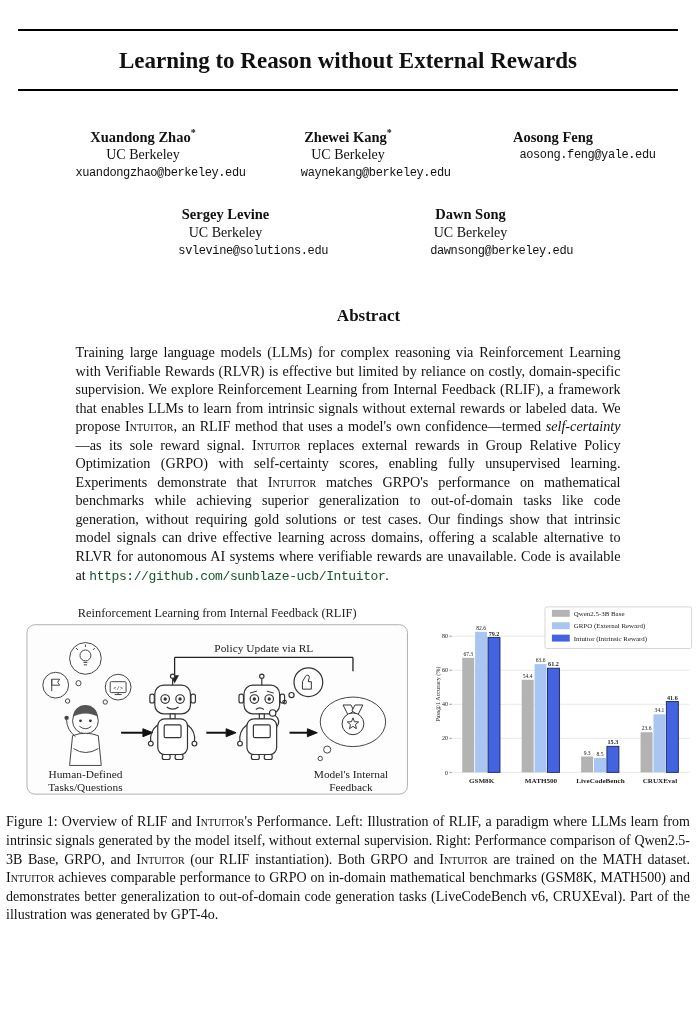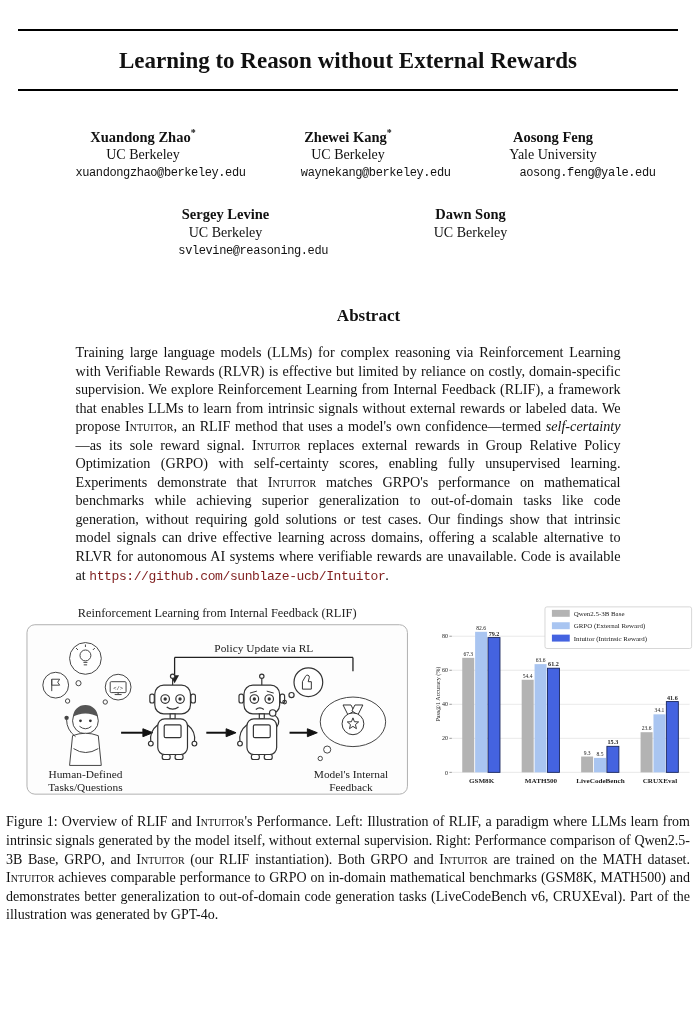--- a/index.html
+++ b/index.html
@@ -14,21 +14,21 @@
   .authors-row.r2{margin-top:24px;gap:40px;}
   .author{width:205px;text-align:center;}
   .a-name{font-weight:bold;font-size:14.5px;}
   .a-name sup{font-size:10px;}
   .a-affil{font-size:14px;margin-top:2px;}
   .a-email{font-family:"Liberation Mono",monospace;font-size:12px;margin-top:3px;letter-spacing:-0.4px;text-align:right;}
   h2.abstract-h{font-size:17px;font-weight:bold;text-align:center;margin:48px 0 0;padding-left:41px;}
   .abstract-text{width:545px;margin:17px auto 0;text-align:justify;font-size:14.2px;line-height:1.305;}
   .seg-sc{font-variant:small-caps;}
   .seg-it{font-style:italic;}
-  .seg-link{font-family:"Liberation Mono",monospace;color:#7f1d1d;font-size:13px;letter-spacing:-0.4px;}
+  .seg-link{font-family:"Liberation Mono",monospace;color:#14532d;font-size:13px;letter-spacing:-0.4px;}
   .figure-row{display:flex;align-items:flex-start;padding-left:24px;margin-top:18px;gap:24px;}
   .caption{margin:10px 6px 0;text-align:justify;font-size:14px;line-height:1.325;}
   svg text{font-family:"Liberation Serif",serif;fill:#222;}
   .dt{font-size:12.5px;}
   .dl{font-size:11.5px;}
   .dl2{font-size:11.5px;}
   .mono-ic{font-family:"Liberation Mono",monospace;font-size:5.5px;fill:#333;}
 </style>
 </head>
 <body>
@@ -45,34 +45,34 @@
       <div class="a-affil">UC Berkeley</div>
       <div class="a-email">xuandongzhao@berkeley.edu</div>
     </div>
     <div class="author">
       <div class="a-name"><span>Zhewei Kang</span><sup>*</sup></div>
       <div class="a-affil">UC Berkeley</div>
       <div class="a-email">waynekang@berkeley.edu</div>
     </div>
     <div class="author">
       <div class="a-name"><span>Aosong Feng</span><sup></sup></div>
-      <div class="a-affil">Yale University</div>
       <div class="a-email">aosong.feng@yale.edu</div>
     </div>
   </div>
 
   <div class="authors-row r2">
     <div class="author">
       <div class="a-name"><span>Sergey Levine</span><sup></sup></div>
       <div class="a-affil">UC Berkeley</div>
-      <div class="a-email">svlevine@reasoning.edu</div>
+      <div class="a-email">svlevine@solutions.edu</div>
     </div>
     <div class="author">
       <div class="a-name"><span>Dawn Song</span><sup></sup></div>
       <div class="a-affil">UC Berkeley</div>
+      <div class="a-email">dawnsong@berkeley.edu</div>
     </div>
   </div>
 
   <h2 class="abstract-h">Abstract</h2>
   <p class="abstract-text"><span>Training large language models (LLMs) for complex reasoning via Reinforcement Learning with Verifiable Rewards (RLVR) is effective but limited by reliance on costly, domain-specific supervision. We explore Reinforcement Learning from Internal Feedback (RLIF), a framework that enables LLMs to learn from intrinsic signals without external rewards or labeled data. We propose </span><span class="seg-sc">Intuitor</span><span>, an RLIF method that uses a model's own confidence—termed </span><span class="seg-it">self-certainty</span><span>—as its sole reward signal. </span><span class="seg-sc">Intuitor</span><span> replaces external rewards in Group Relative Policy Optimization (GRPO) with self-certainty scores, enabling fully unsupervised learning. Experiments demonstrate that </span><span class="seg-sc">Intuitor</span><span> matches GRPO's performance on mathematical benchmarks while achieving superior generalization to out-of-domain tasks like code generation, without requiring gold solutions or test cases. Our findings show that intrinsic model signals can drive effective learning across domains, offering a scalable alternative to RLVR for autonomous AI systems where verifiable rewards are unavailable. Code is available at </span><span class="seg-link">https://github.com/sunblaze-ucb/Intuitor</span><span>.</span></p>
 
   <div class="figure-row">
 
     <svg viewBox="0 0 390 200" width="390" height="200">
       <text class="dt" x="195" y="13" text-anchor="middle">Reinforcement Learning from Internal Feedback (RLIF)</text>

